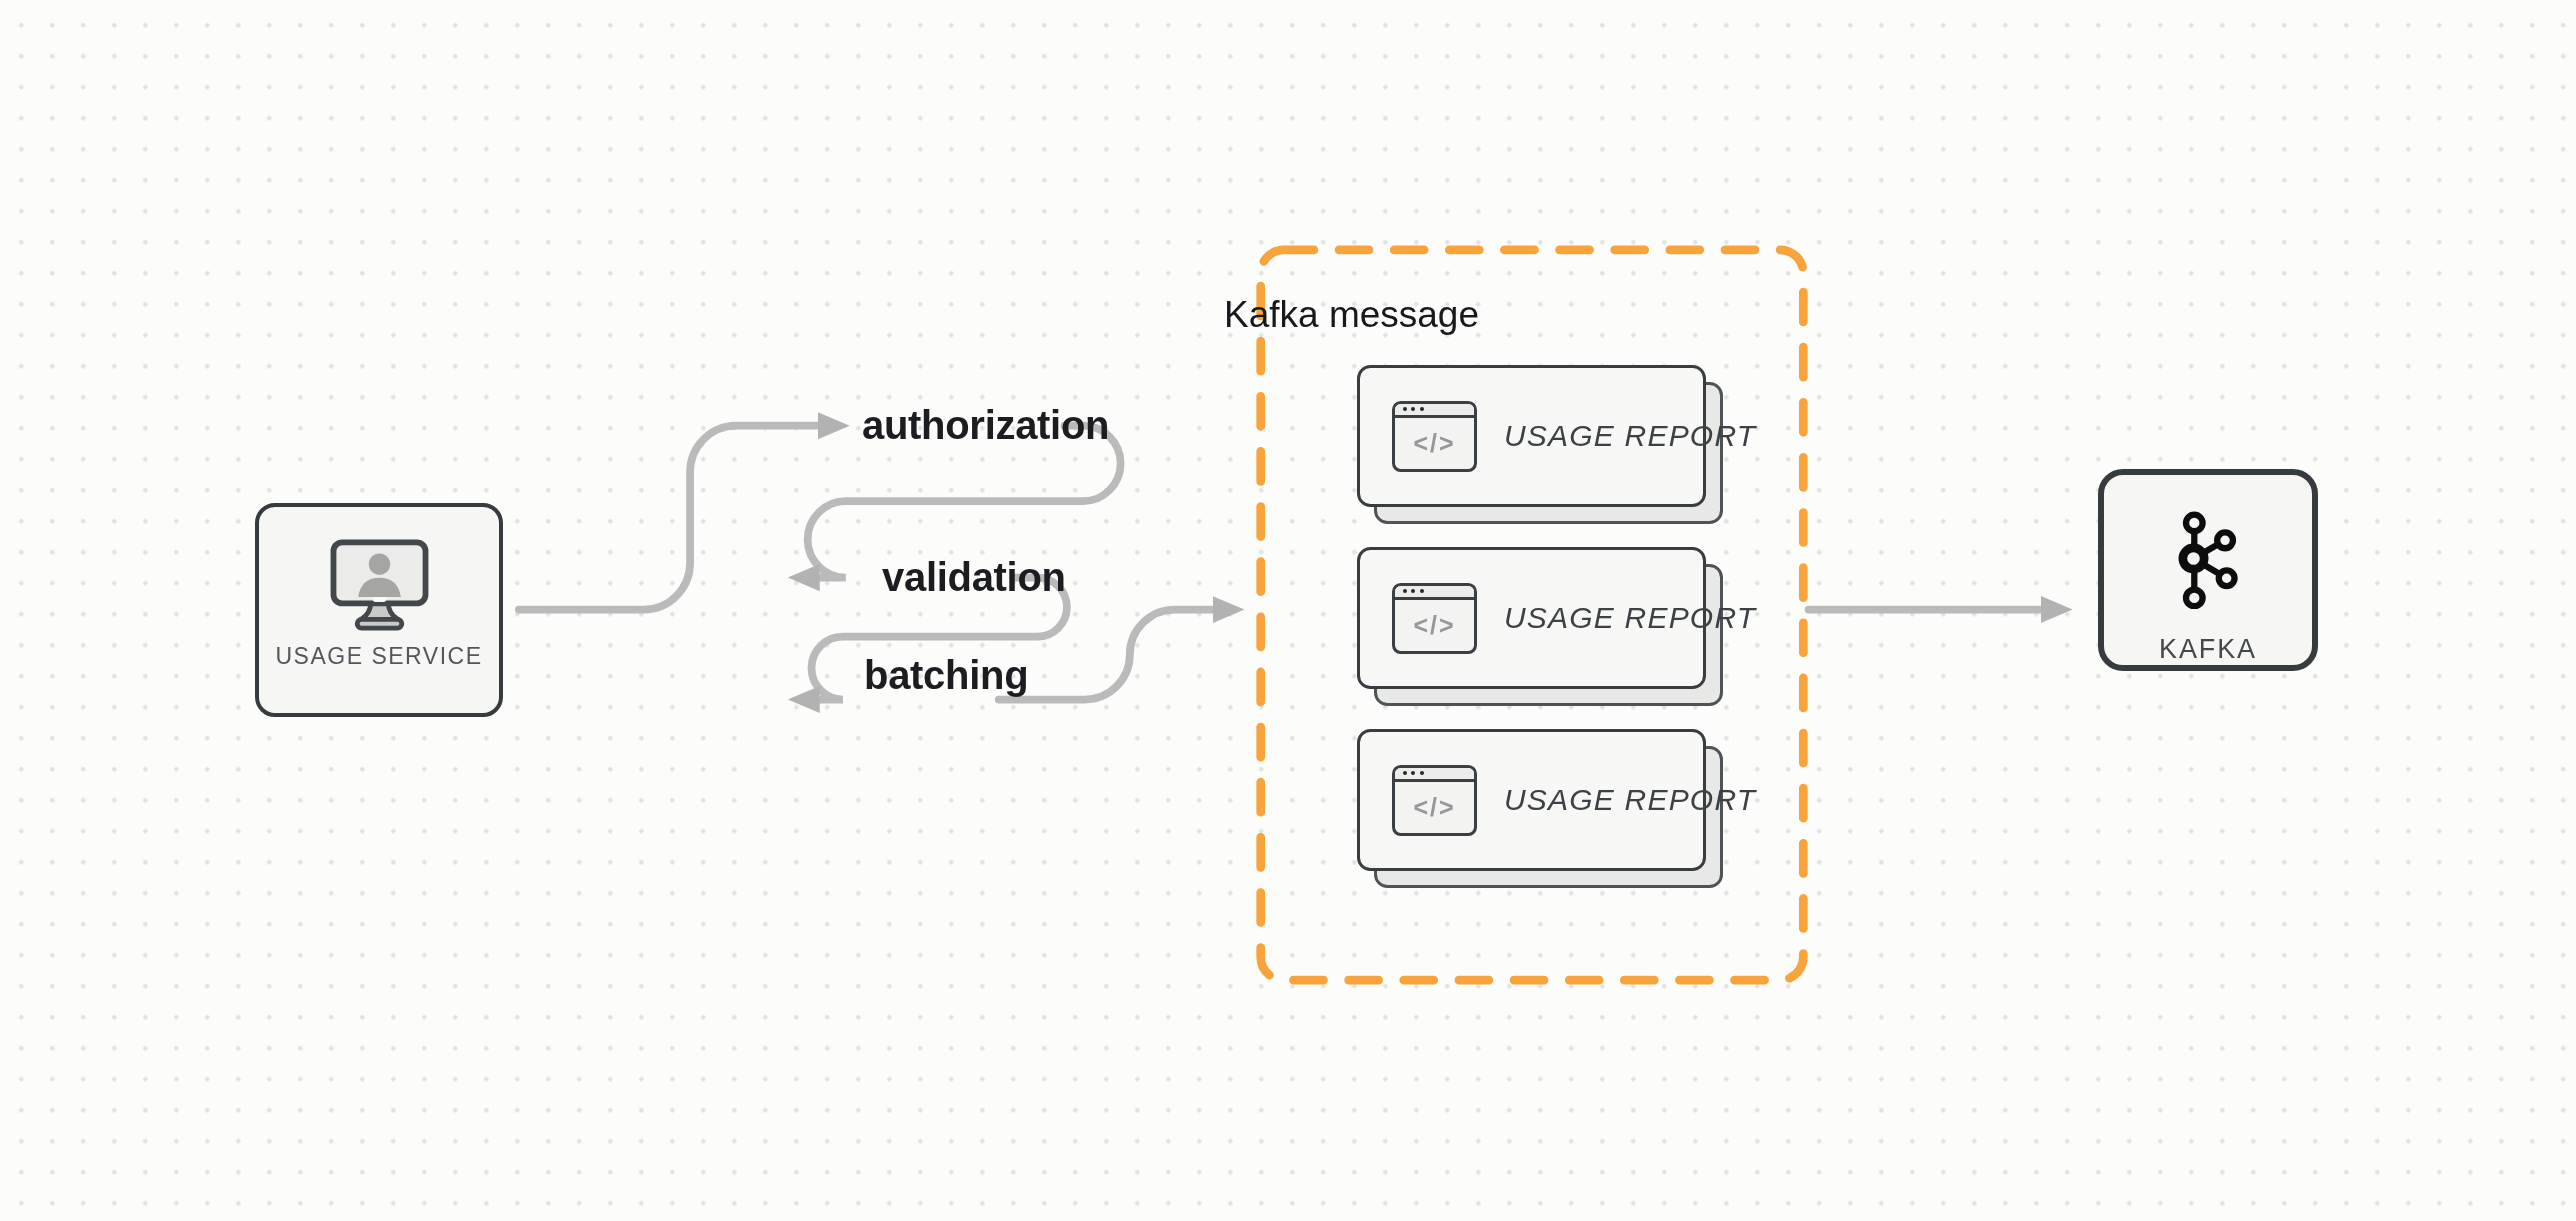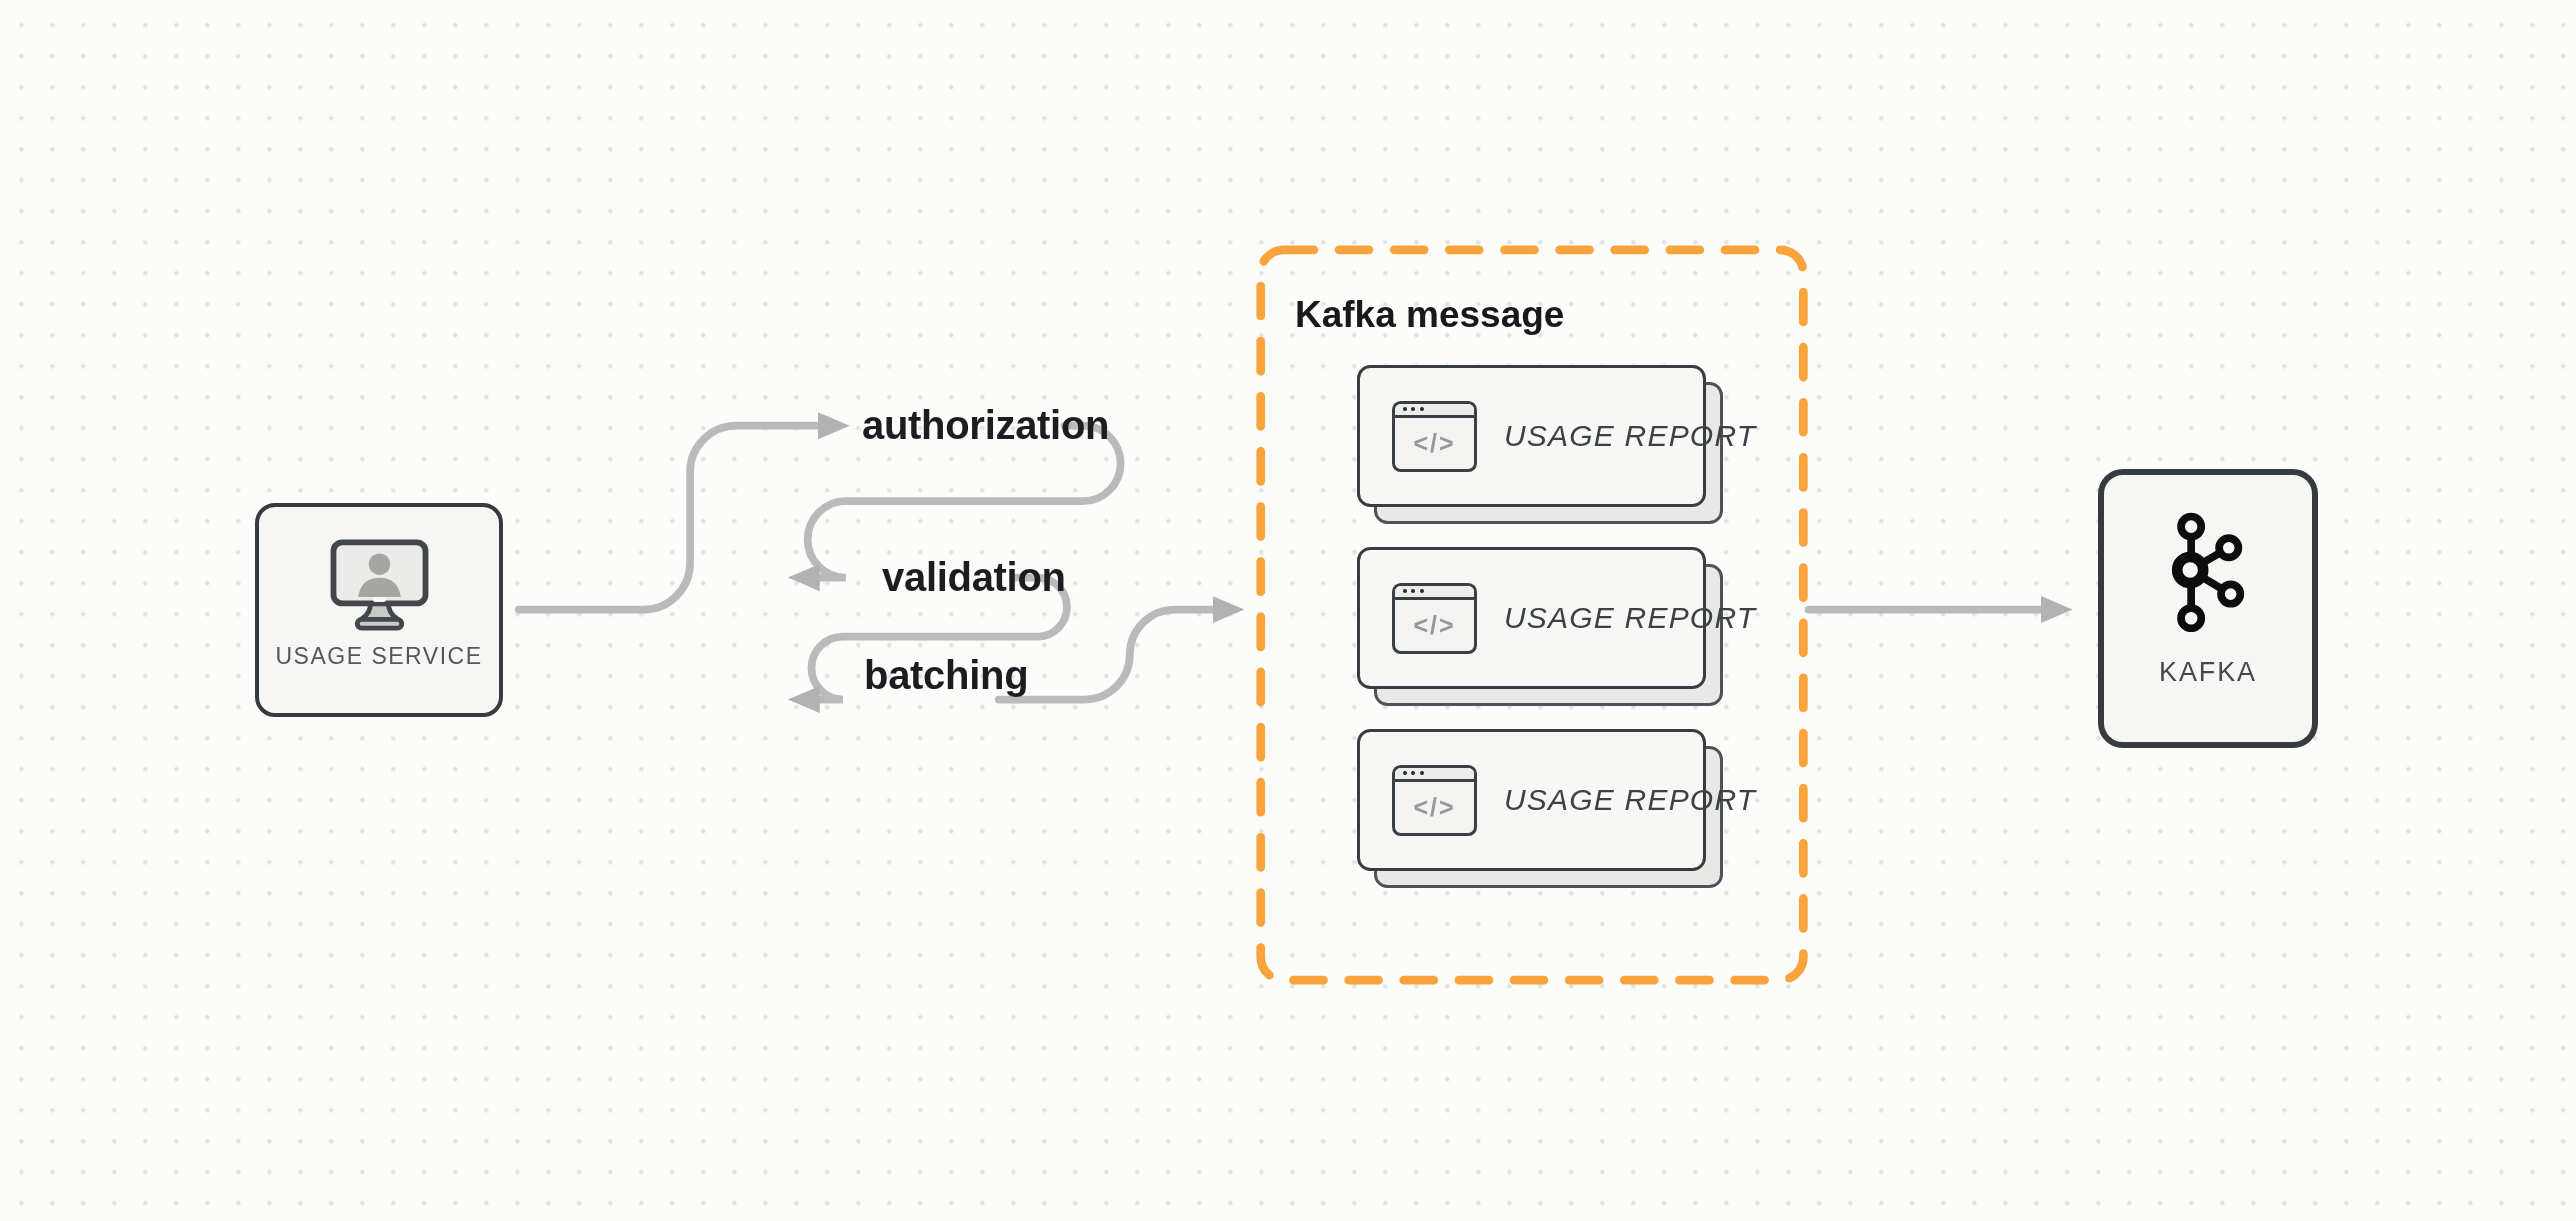--- a/index.html
+++ b/index.html
@@ -41,21 +41,21 @@
     margin-top: 11.6px;
     font-size: 23px;
     letter-spacing: 1.5px;
     color: #53575b;
     white-space: nowrap;
   }
   .monitor-icon { margin-top: 31px; }
 
   .kafka-node {
     left: 2098px; top: 469px;
-    width: 220px; height: 279px;
+    width: 220px; height: 202px;
     border-width: 6.8px;
     border-radius: 25px;
     align-items: center;
   }
   .kafka-logo-icon { margin-top: 33px; }
   .kafka-node .node-label {
     margin-top: 25px;
     font-size: 27px;
     letter-spacing: 1.9px;
     color: #44484d;
@@ -70,24 +70,24 @@
     font-weight: 600;
     letter-spacing: -0.3px;
     color: #1b1d20;
     white-space: nowrap;
   }
 
   
   .group-border-svg { position: absolute; left: 1252px; top: 241px; }
   .group-title {
     position: absolute;
-    left: 1295px; top: 315px;
+    left: 1224px; top: 315px;
     transform: translateY(-50%);
     font-size: 37px;
-    font-weight: 700;
+    font-weight: 400;
     color: #17191c;
     white-space: nowrap;
   }
 
   
   .report-card {
     position: absolute;
     left: 1357px;
     width: 349px; height: 142px;
   }

